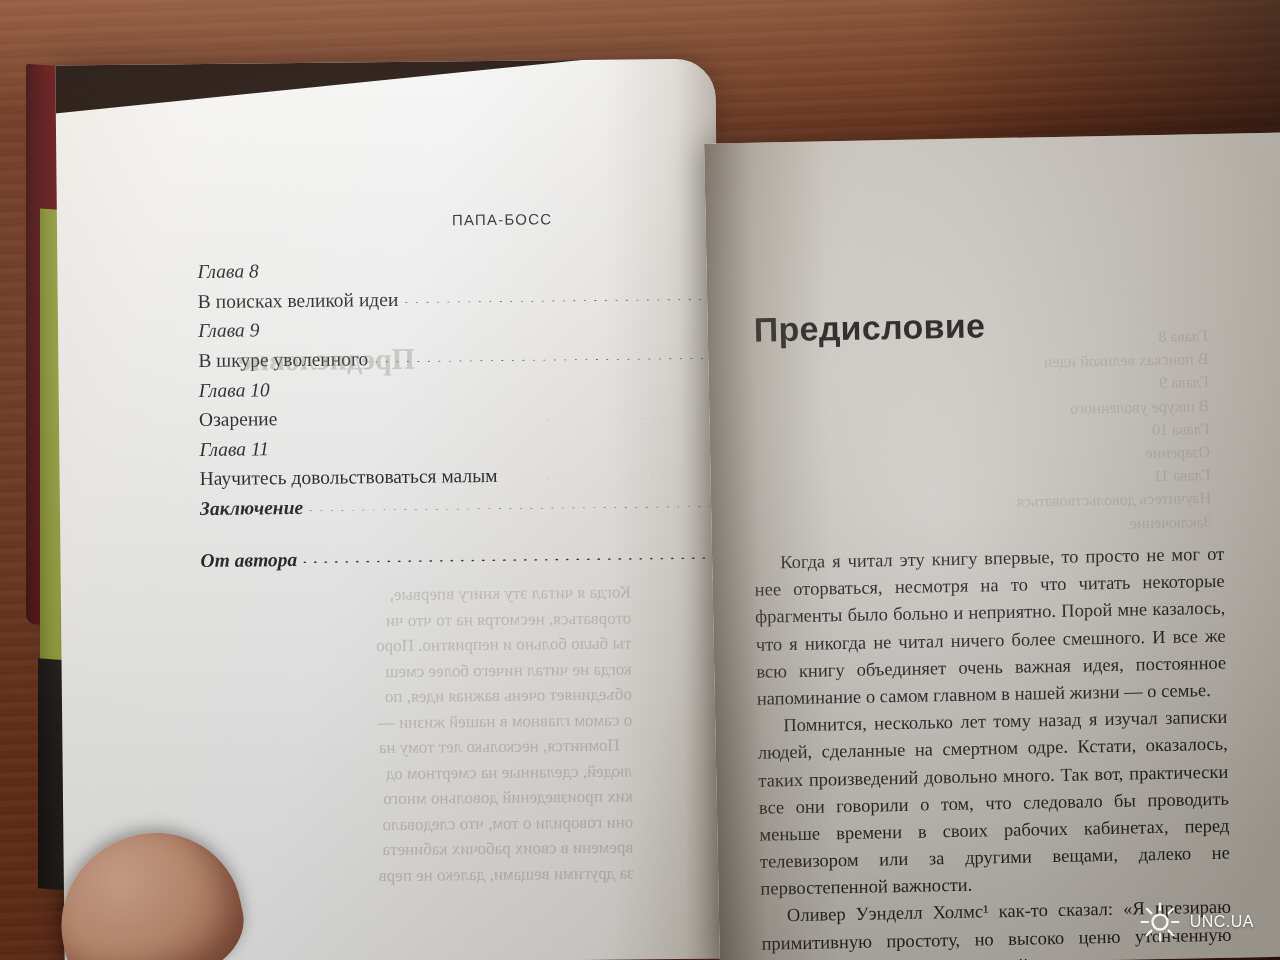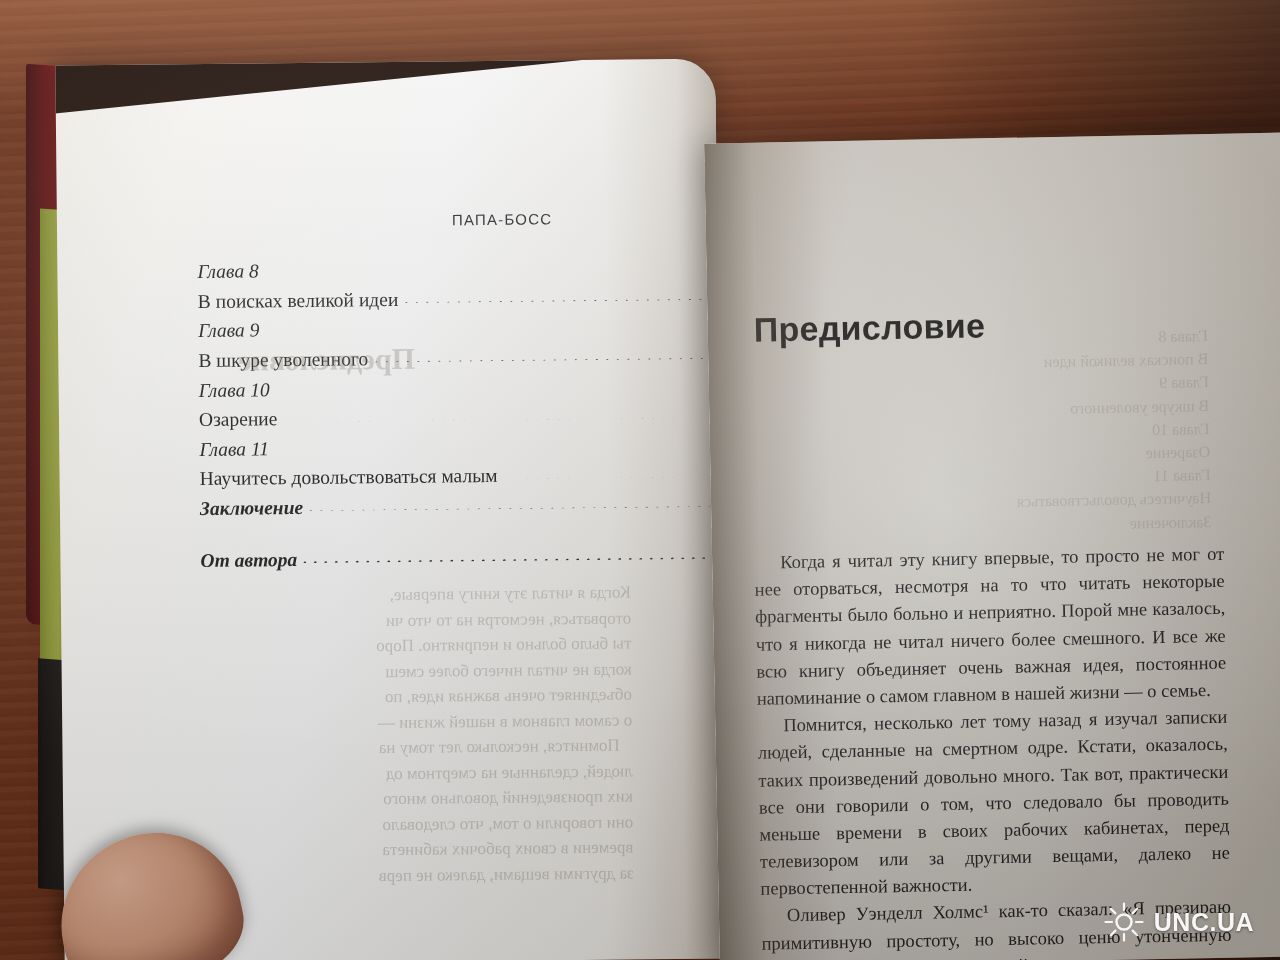--- a/index.html
+++ b/index.html
@@ -263,22 +263,22 @@
     gap: 10px;
     color: #ffffff;
     opacity: 0.92;
     font-family: "Liberation Sans", sans-serif;
   }
   .wm-mark {
     width: 40px; height: 40px;
     position: relative;
   }
   .wm-text {
-    font-size: 25px;
-    font-weight: bold;
+    font-size: 16px;
+    font-weight: normal;
     letter-spacing: 0.5px;
     text-shadow: 0 1px 3px rgba(0,0,0,0.5);
     text-align: center;
   }
 
   
   .photo-light {
     position: absolute;
     inset: 0;
     pointer-events: none;

